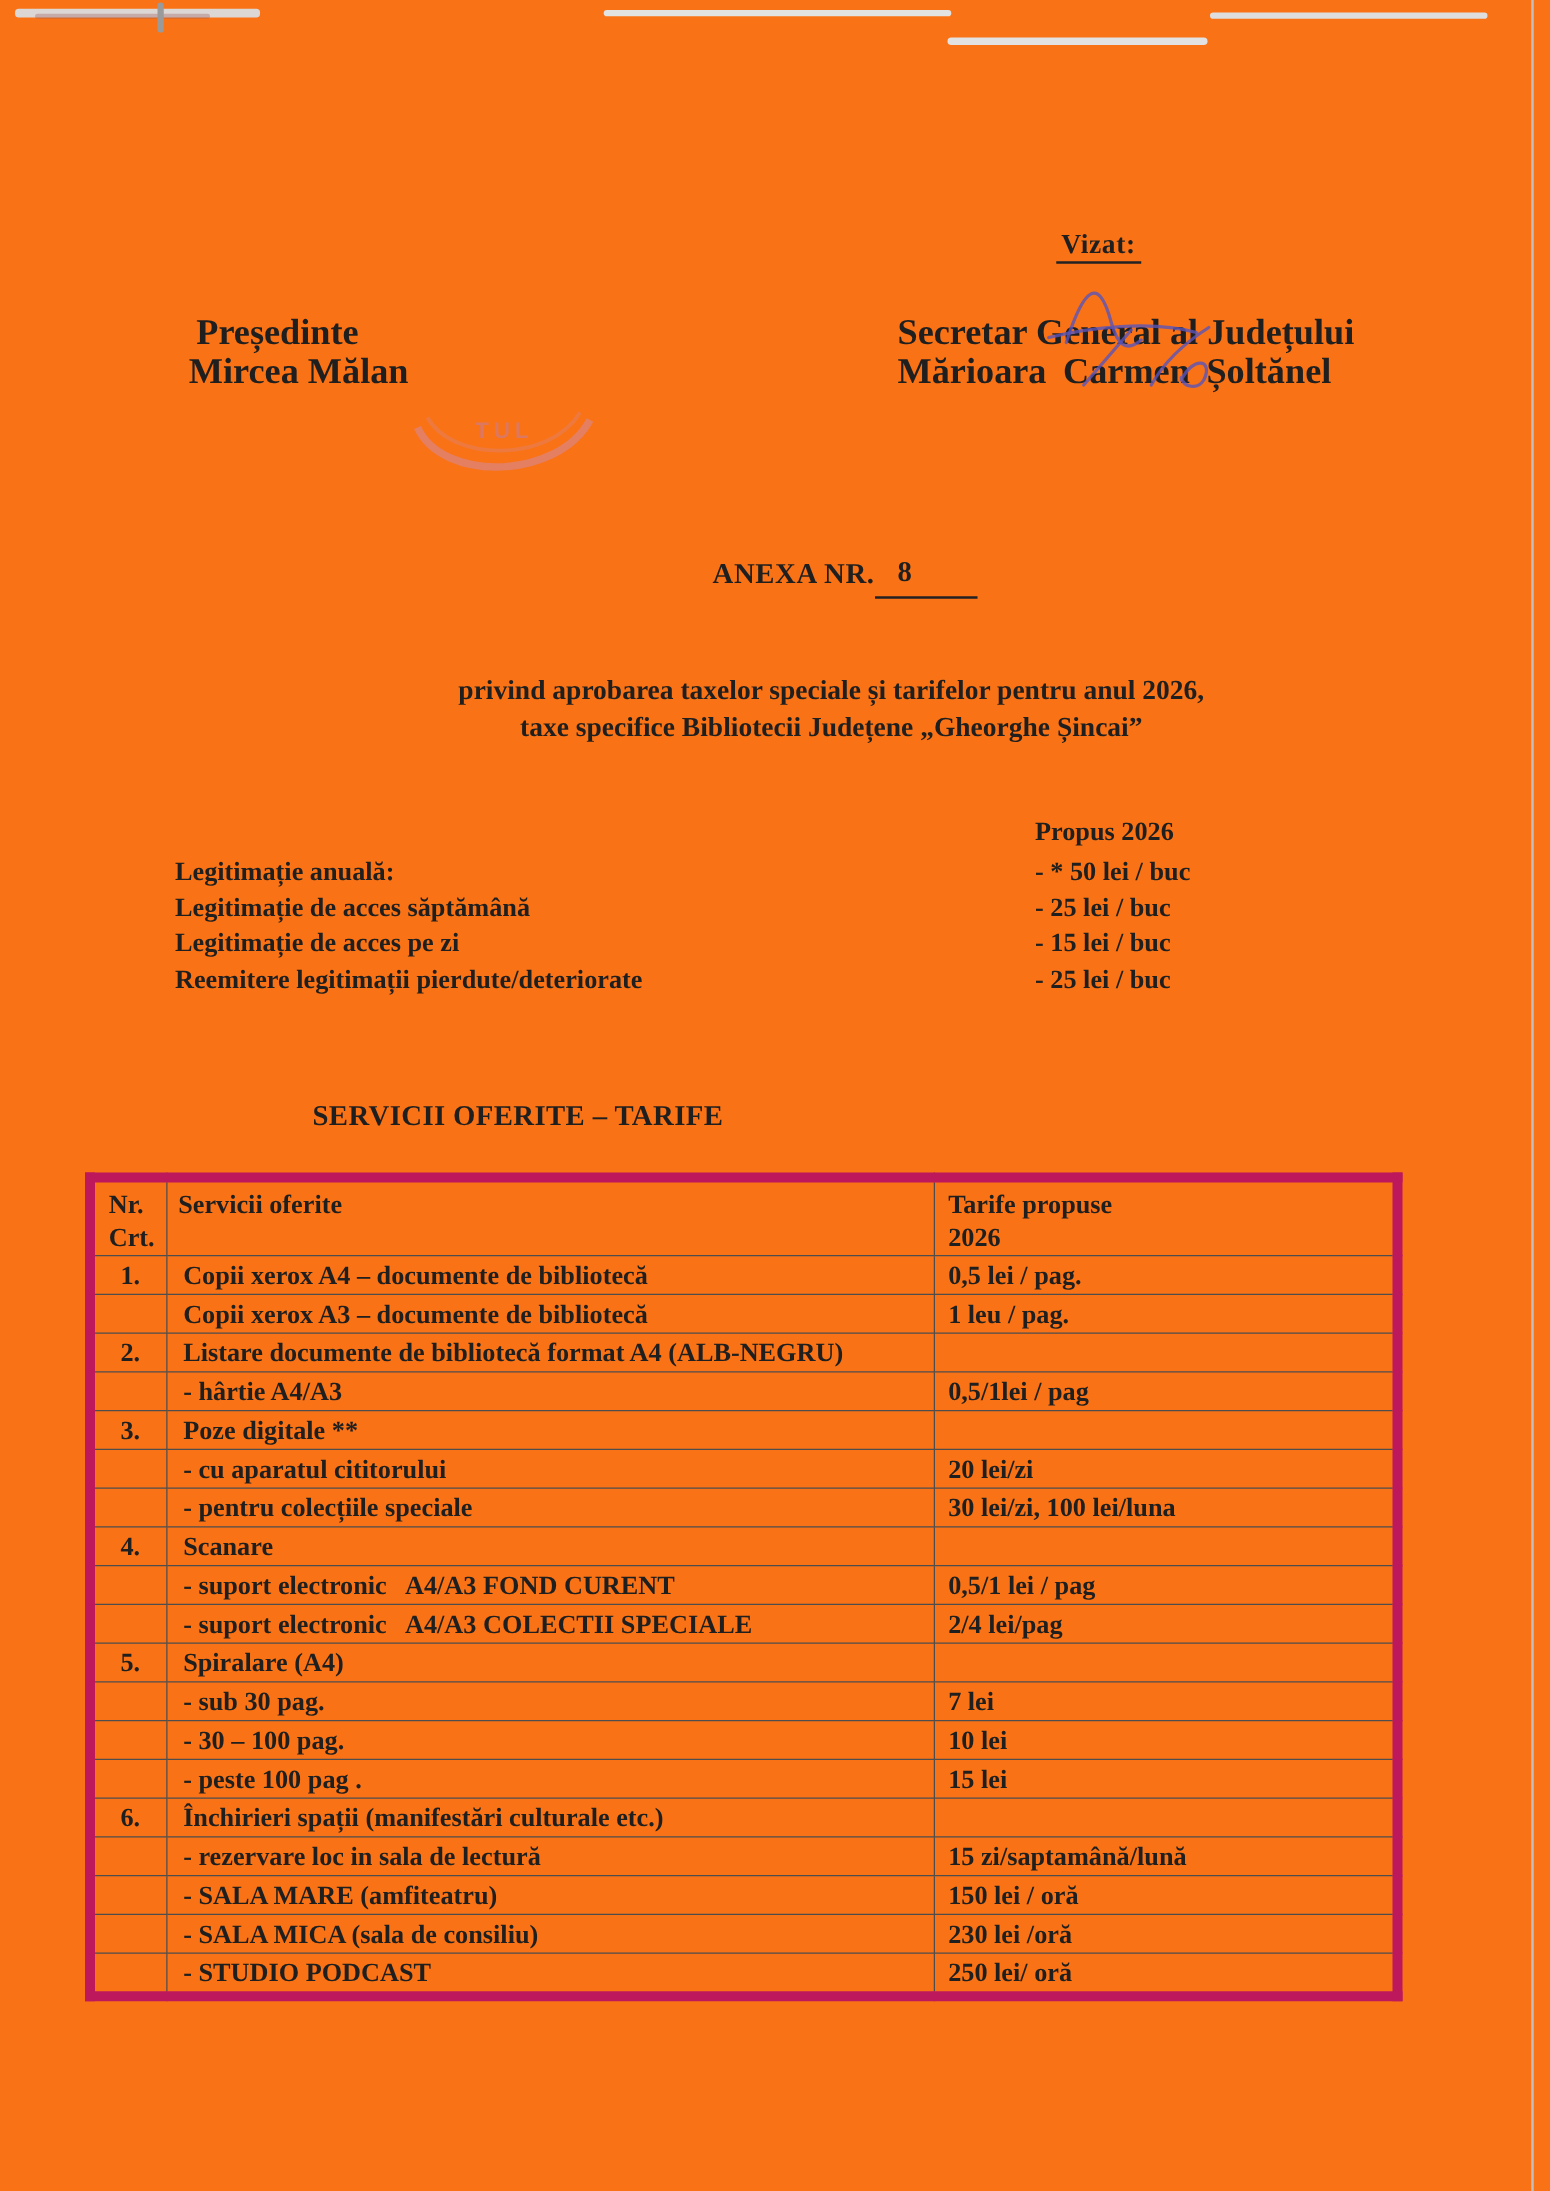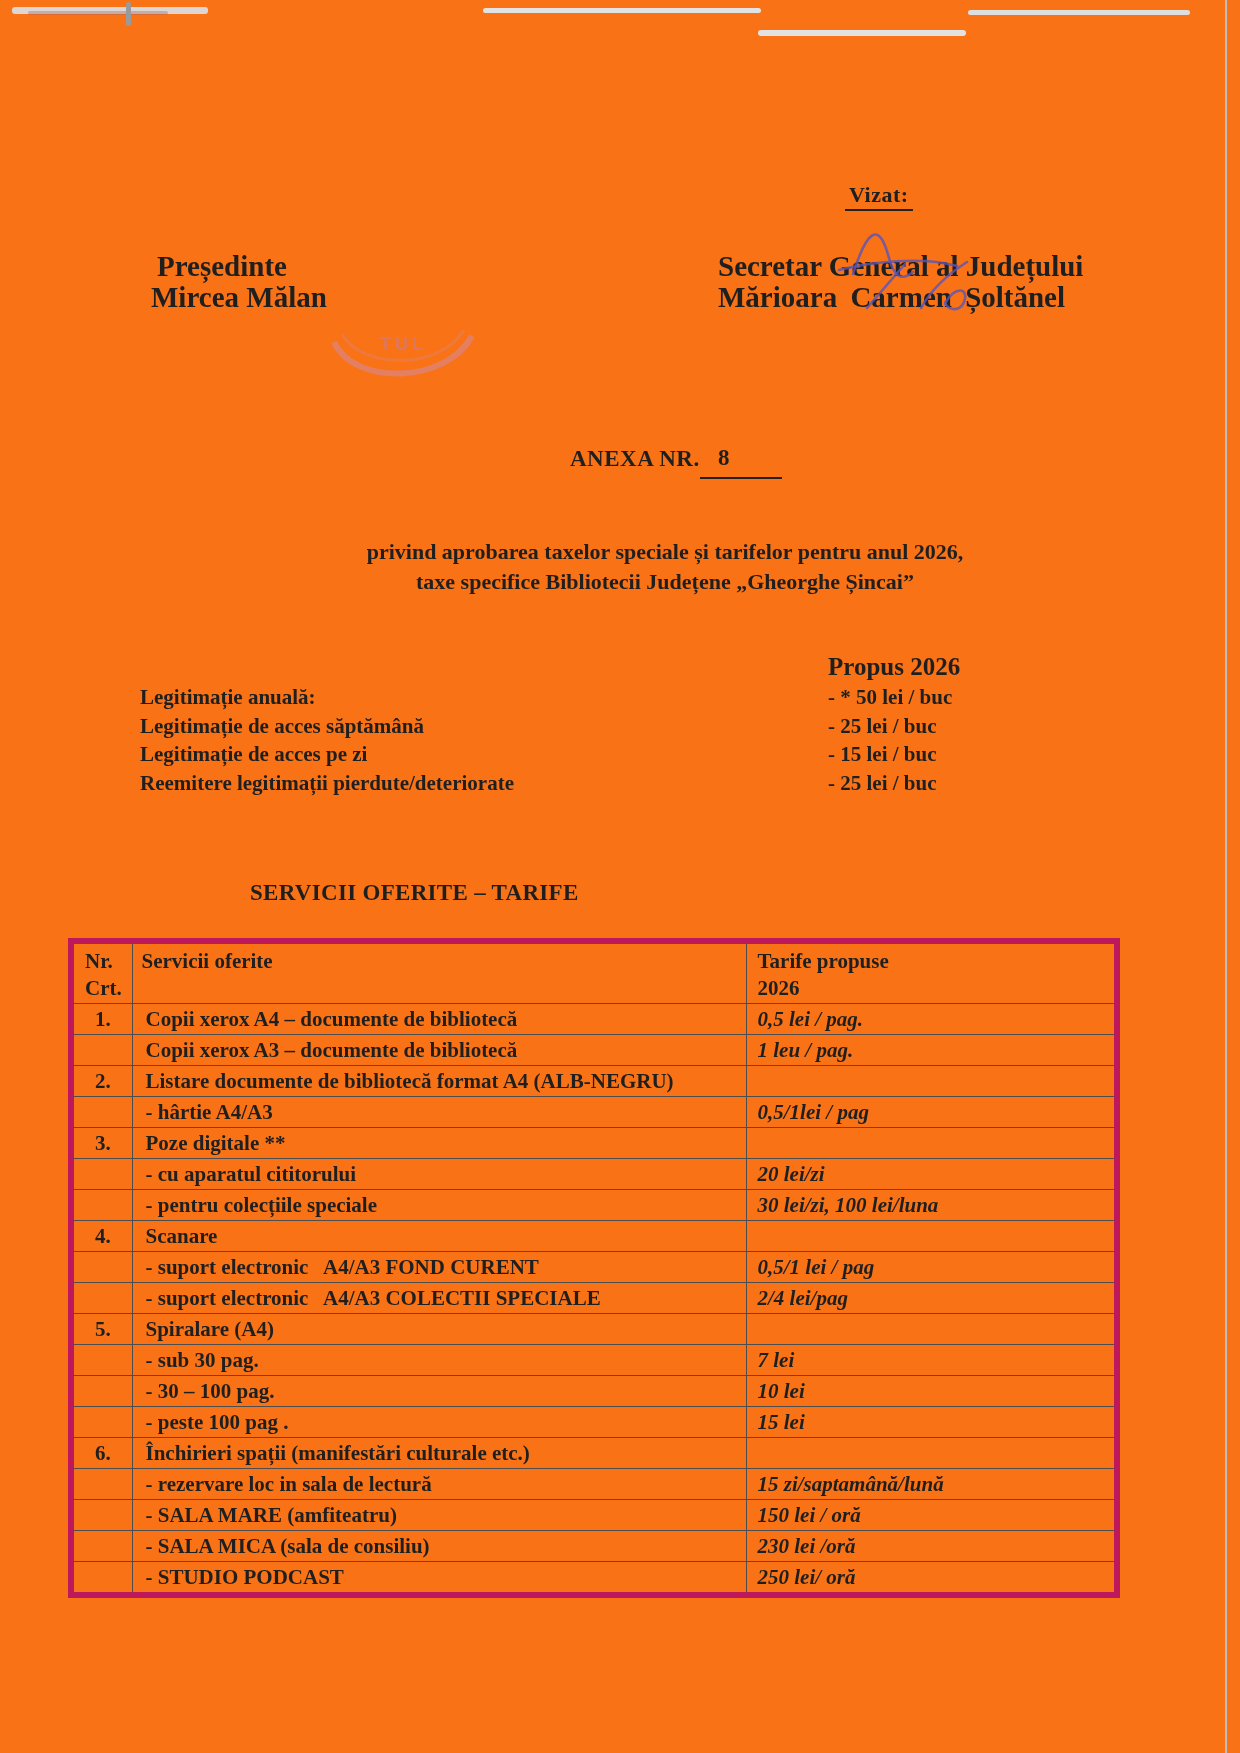--- a/index.html
+++ b/index.html
@@ -21,45 +21,45 @@
     border-bottom:2.5px solid #222;padding:0 4px 1px 4px;
   }
   .official-line{font-size:29px;white-space:pre;}
   .secretary-name{word-spacing:6px;}
   
   .anexa-label{font-size:23px;letter-spacing:.5px;}
   .anexa-underline{border-top:2.5px solid #222;width:82px;height:0;}
   .subtitle{width:830px;text-align:center;font-size:22px;line-height:30px;}
   
   .fees-col div{height:28.6px;line-height:28.6px;font-size:21px;white-space:pre;}
-  .propus{font-size:25px;}
+  .propus{font-size:21px;}
   
   .svc-title{width:830px;text-align:left;font-size:23px;letter-spacing:.3px;}
   table.svc{
     border-collapse:collapse;table-layout:fixed;
     width:1046px;
   }
   table.svc col.c1{width:61px;}
   table.svc col.c2{width:614px;}
   table.svc col.c3{width:371px;}
   table.svc td,table.svc th{
     border:1px solid #4d4d4d;
     font-size:21px;font-weight:700;
     padding:0;margin:0;box-sizing:border-box;
     overflow:visible;
   }
-  table.svc{border:6px solid #be185d;}
+  table.svc{border:8px solid #be185d;}
   table.svc th{vertical-align:top;text-align:left;line-height:27px;padding-top:4px;height:62px;}
   table.svc th.h1{padding-left:11px;}
   table.svc th.h2{padding-left:9px;}
   table.svc th.h3{padding-left:11px;}
   table.svc td{height:31px;line-height:30px;white-space:pre;}
   table.svc td:nth-child(1){text-align:center;}
   table.svc td:nth-child(2){padding-left:13px;}
-  table.svc td:nth-child(3){padding-left:11px;font-style:italic;}
+  table.svc td:nth-child(3){padding-left:11px;}
   
   .edge-line{position:absolute;background:#bfbfbf;}
 </style>
 </head>
 <body>
 
 <div id="page">
 
   <div class="streak" style="left:12px;top:7px;width:196px;height:7px;background:#dcd6d4;"></div>
   <div class="streak" style="left:28px;top:11px;width:140px;height:4px;background:rgba(155,92,92,0.35);"></div>

